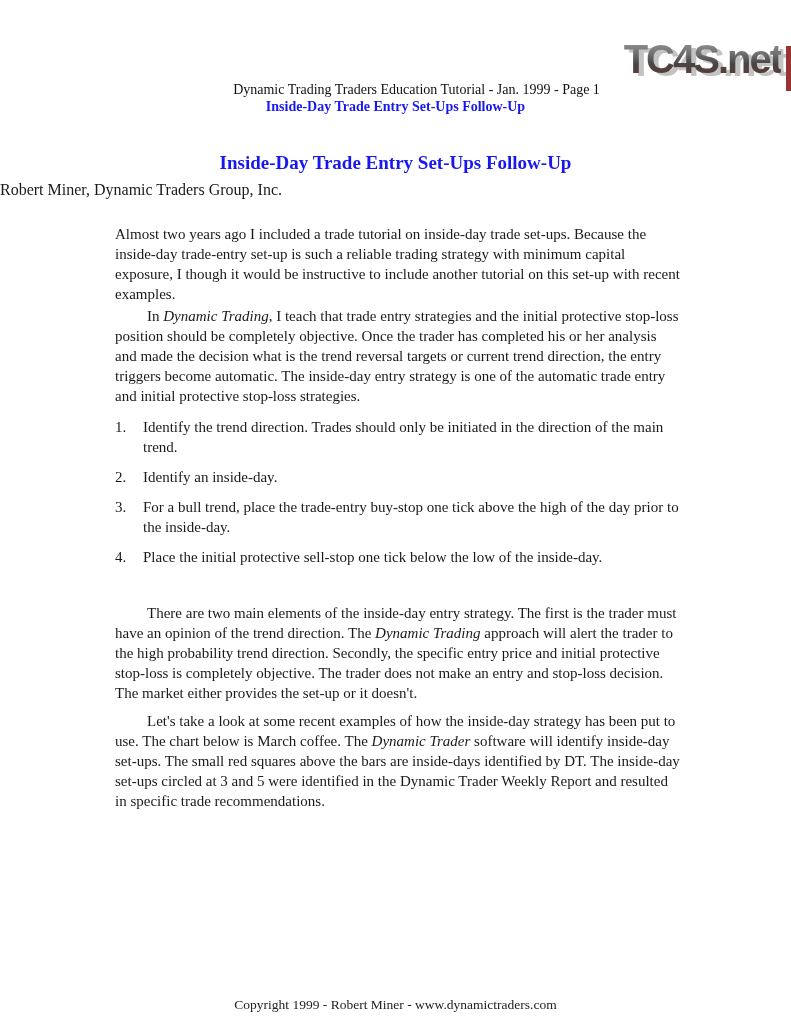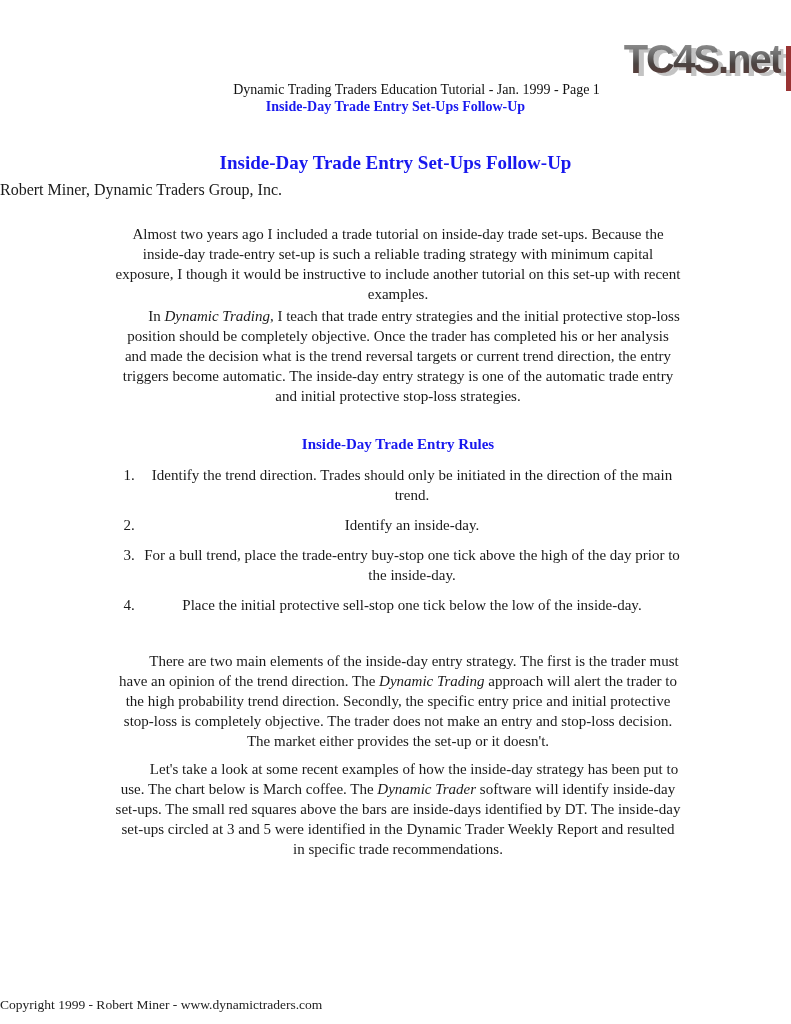--- a/index.html
+++ b/index.html
@@ -30,21 +30,21 @@
   .doc-header { position:absolute; top:45px; left:0; right:0; text-align:center; line-height:17px; }
   .doc-header .h-line1 { font-size:14px; color:#111111;padding-left:42px; }
   .doc-header .h-line2 { font-size:14px; font-weight:bold; color:#1818ee; }
 
   .doc-title { position:absolute; top:116px; left:0; right:0; text-align:center;
                font-size:19px; font-weight:bold; color:#1818ee; }
   .doc-byline { position:absolute; top:145px; left:0; right:0; font-size:16px; }
 
   
   .content { position:absolute; top:188px; left:115px; width:566px;
-             font-size:15px; line-height:20px;text-align:center; }
+             font-size:15px; line-height:20px; }
   .content p { margin:0; }
   .content p.indent { text-indent:32px; }
   .content p + p { margin-top:2px; }
   .content .ital { font-style:italic; }
 
   .rules-heading { margin:28px 0 0 0; font-size:15px; font-weight:bold; color:#1818ee; line-height:20px; }
 
   .rules-list { margin-top:11px; }
   .rule-row { display:flex; margin-bottom:10px; }
   .rule-num { width:28px; flex:0 0 28px; }
@@ -64,21 +64,21 @@
   .wm .wm-outline { color:#ffffff; -webkit-text-stroke:7px #ffffff;
                     text-shadow:-2px -2px 0 #fff, 2px -2px 0 #fff, -2px 2px 0 #fff, 2px 2px 0 #fff,
                                 0 -3px 0 #fff, 0 3px 0 #fff, -3px 0 0 #fff, 3px 0 0 #fff; }
   .wm .wm-fill { color:#c51a1f; }
   @supports (-webkit-background-clip: text) {
     .wm .wm-fill { background:linear-gradient(180deg,#e84a48 0%,#cf1d22 45%,#a80d12 100%);
                    -webkit-background-clip:text; background-clip:text; color:transparent; }
   }
 
   
-  .footer-copy { position:absolute; top:961px; left:0; right:0; text-align:left;
+  .footer-copy { position:absolute; top:961px; left:0; right:0; text-align:center;
                  font-size:13.5px; color:#222222; }
 
   
   .tx { position:absolute; top:989px; right:3px;
         font-family:"DejaVu Sans", sans-serif; font-weight:bold;
         font-size:31px; letter-spacing:-1px; }
   .tx .tx-shadow { color:#6f6f6f; display:inline-block; transform:translate(3px,4px);
                    text-shadow:0 0 2px #6f6f6f; }
   .tx .tx-white { color:#ffffff; -webkit-text-stroke:6px #ffffff;
                   text-shadow:-2px -2px 0 #fff, 2px -2px 0 #fff, -2px 2px 0 #fff, 2px 2px 0 #fff; }
@@ -107,21 +107,20 @@
 
   <div class="doc-title">Inside-Day Trade Entry Set-Ups Follow-Up</div>
   <div class="doc-byline">Robert Miner, Dynamic Traders Group, Inc.</div>
 
   <div class="content">
 
     <p>Almost two years ago I included a trade tutorial on inside-day trade set-ups. Because the inside-day trade-entry set-up is such a reliable trading strategy with minimum capital exposure, I though it would be instructive to include another tutorial on this set-up with recent examples.</p>
 
     <p class="indent"><span>In </span><span class="ital">Dynamic Trading</span><span>, I teach that trade entry strategies and the initial protective stop-loss position should be completely objective. Once the trader has completed his or her analysis and made the decision what is the trend reversal targets or current trend direction, the entry triggers become automatic. The inside-day entry strategy is one of the automatic trade entry and initial protective stop-loss strategies.</span></p>
 
-    <div class="rules-heading">Inside-Day Trade Entry Rules</div>
 
     <div class="rules-list">
       <div class="rule-row">
         <span class="rule-num">1.</span>
         <span class="rule-text">Identify the trend direction. Trades should only be initiated in the direction of the main trend.</span>
       </div>
       <div class="rule-row">
         <span class="rule-num">2.</span>
         <span class="rule-text">Identify an inside-day.</span>
       </div>

